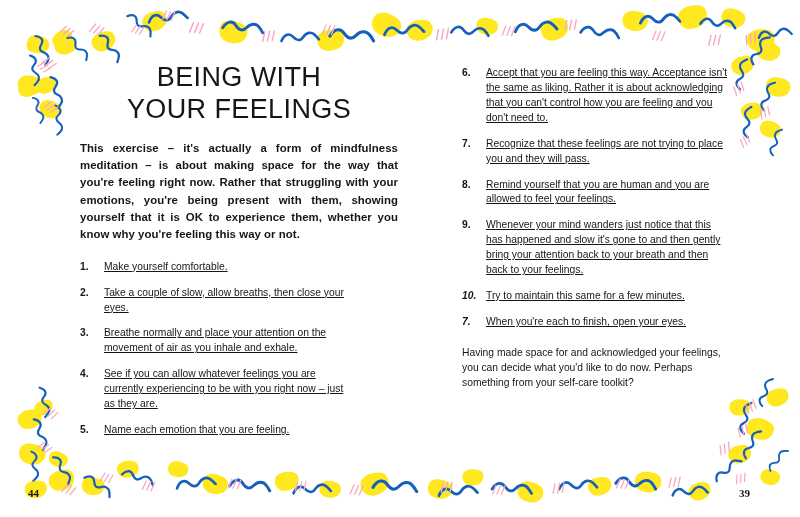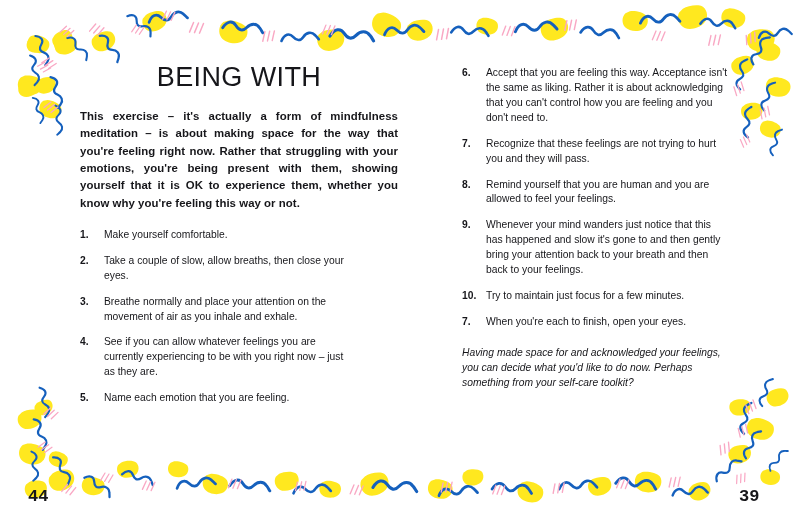--- a/index.html
+++ b/index.html
@@ -84,43 +84,43 @@
     font-size: 10.3px;
     line-height: 1.45;
     color: #16161a;
   }
   .step-num {
     flex: 0 0 auto;
     width: 24px;
     font-weight: bold;
     text-align: left;
   }
-  .step-num.wide { width: 24px; }
+  .step-num.wide { width: 24px; font-style: italic; }
   .step-text {
     flex: 1 1 auto;
+    text-decoration: underline;
   }
 
   .steps-left { margin-left: 22px; width: 274px; }
   .steps-right { margin-left: 8px; width: 268px; }
 
   .closing {
     font-size: 10.3px;
     line-height: 1.47;
     color: #16161a;
     margin-top: 15px;
     margin-left: 0;
     width: 276px;
-    font-style: italic;
   }
 
   .folio {
     position: absolute;
-    font-family: Liberation Mono, monospace;
+    font-family: Liberation Serif, serif;
     font-weight: bold;
-    font-size: 17px;
+    font-size: 11px;
     color: #16161a;
     z-index: 3;
   }
   .folio-left { left: 28px; top: 487px; }
   .folio-right { left: 739px; top: 487px; }
 </style>
 </head>
 <body>
 
 <div id="page">
@@ -298,20 +298,21 @@
       <use href="#pink3" transform="translate(742,478) rotate(-14) scale(0.82)"></use>
     </g>
   </svg>
 
   <div class="spread">
 
     <div class="page-left">
 
       <h1 class="title">
         <span>BEING WITH</span><br>
+        <span>YOUR FEELINGS</span>
       </h1>
 
       <p class="intro">This exercise – it's actually a form of mindfulness meditation – is about making space for the way that you're feeling right now. Rather that struggling with your emotions, you're being present with them, showing yourself that it is OK to experience them, whether you know why you're feeling this way or not.</p>
 
       <ol class="steps steps-left">
         <li class="step">
           <span class="step-num">1.</span>
           <span class="step-text">Make yourself comfortable.</span>
         </li>
         <li class="step">
@@ -334,33 +335,33 @@
     </div>
 
     <div class="page-right">
       <ol class="steps steps-right">
         <li class="step">
           <span class="step-num">6.</span>
           <span class="step-text">Accept that you are feeling this way. Acceptance isn't the same as liking. Rather it is about acknowledging that you can't control how you are feeling and you don't need to.</span>
         </li>
         <li class="step">
           <span class="step-num">7.</span>
-          <span class="step-text">Recognize that these feelings are not trying to hurt you and they will pass.</span>
+          <span class="step-text">Recognize that these feelings are not trying to place you and they will pass.</span>
         </li>
         <li class="step">
           <span class="step-num">8.</span>
           <span class="step-text">Remind yourself that you are human and you are allowed to feel your feelings.</span>
         </li>
         <li class="step">
           <span class="step-num">9.</span>
           <span class="step-text">Whenever your mind wanders just notice that this has happened and slow it's gone to and then gently bring your attention back to your breath and then back to your feelings.</span>
         </li>
         <li class="step">
           <span class="step-num wide">10.</span>
-          <span class="step-text">Try to maintain just focus for a few minutes.</span>
+          <span class="step-text">Try to maintain this same for a few minutes.</span>
         </li>
         <li class="step">
           <span class="step-num wide">7.</span>
           <span class="step-text">When you're each to finish, open your eyes.</span>
         </li>
       </ol>
 
       <p class="closing">Having made space for and acknowledged your feelings, you can decide what you'd like to do now. Perhaps something from your self-care toolkit?</p>
     </div>
 

